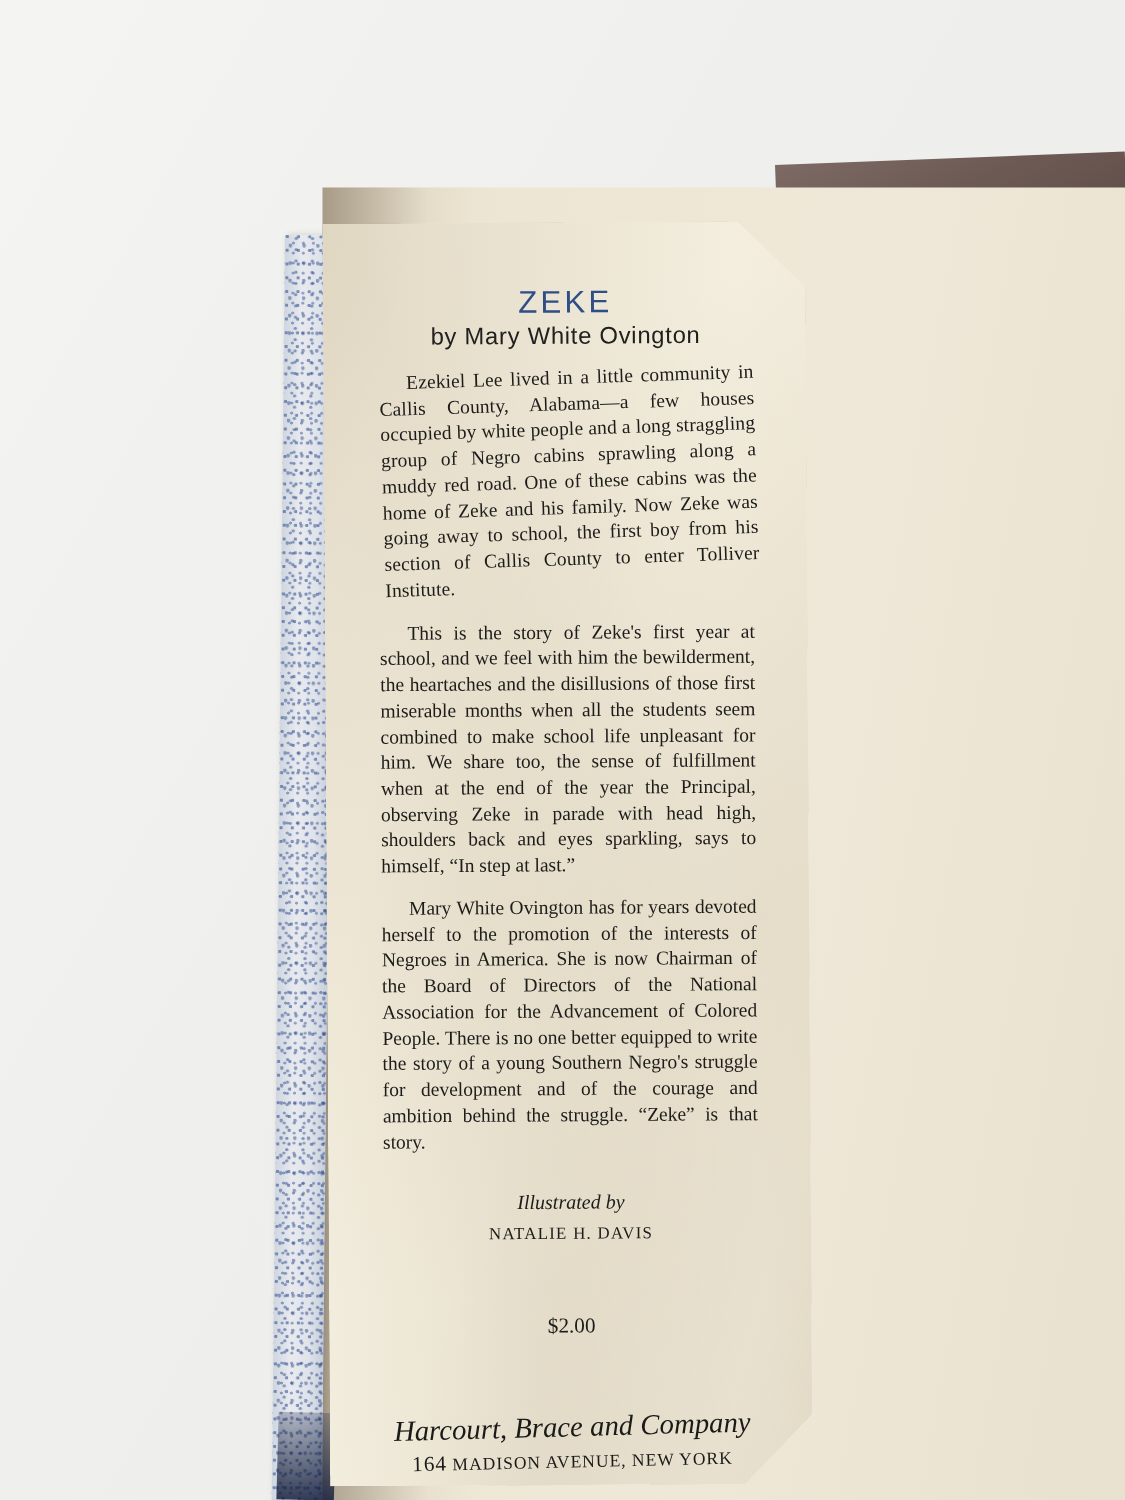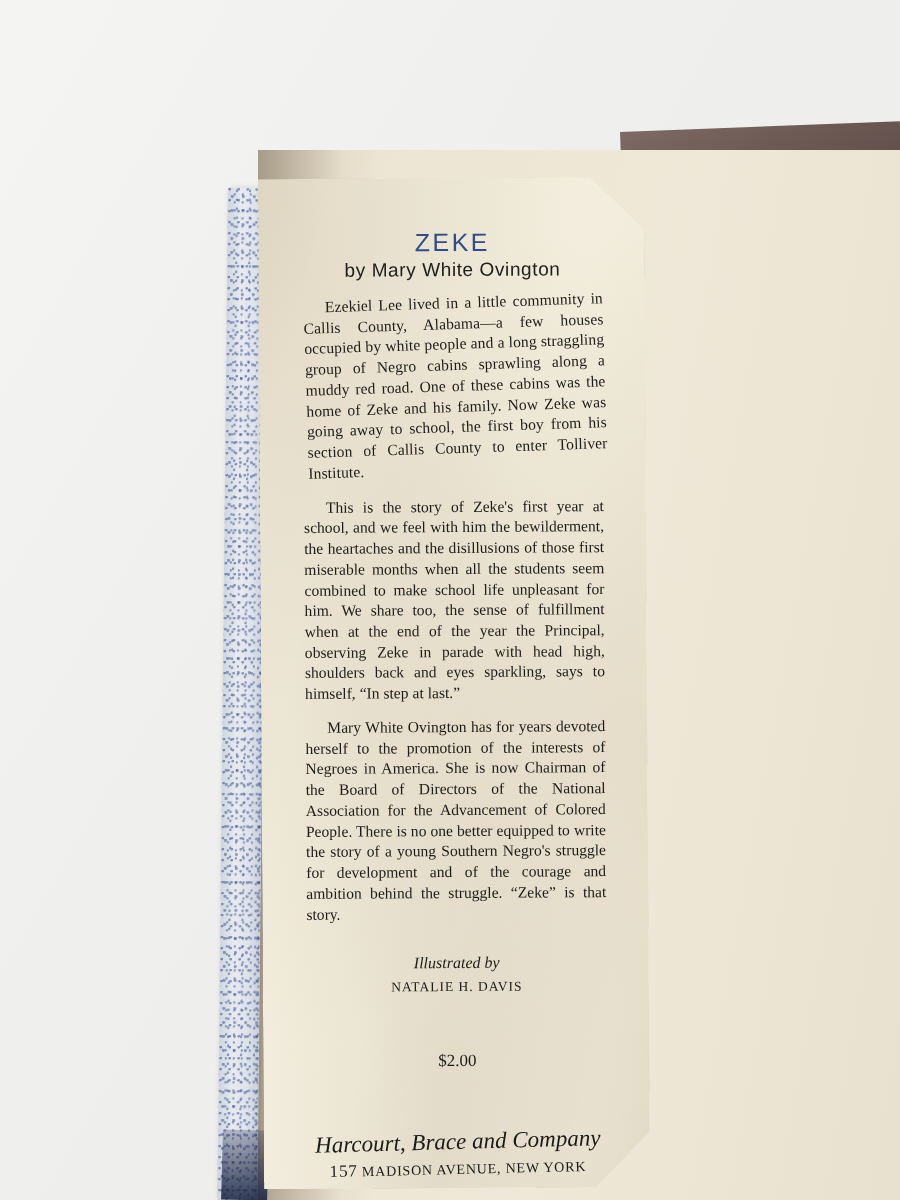--- a/index.html
+++ b/index.html
@@ -222,20 +222,20 @@
       <p class="para">This is the story of Zeke's first year at school, and we feel with him the bewilderment, the heartaches and the disillusions of those first miserable months when all the students seem combined to make school life unpleasant for him. We share too, the sense of fulfillment when at the end of the year the Principal, observing Zeke in parade with head high, shoulders back and eyes sparkling, says to himself, “In step at last.”</p>
       <p class="para">Mary White Ovington has for years devoted herself to the promotion of the interests of Negroes in America. She is now Chairman of the Board of Directors of the National Association for the Advancement of Colored People. There is no one better equipped to write the story of a young Southern Negro's struggle for development and of the courage and ambition behind the struggle. “Zeke” is that story.</p>
 
       <div class="illus">Illustrated by</div>
       <div class="artist">NATALIE H. DAVIS</div>
 
       <div class="price">$2.00</div>
 
       <div class="publisher">Harcourt, Brace and Company</div>
       <div class="address">
-        <span class="big">157</span>
+        <span class="big">164</span>
         <span>MADISON AVENUE, NEW YORK</span>
       </div>
 
     </div>
   </div>
 
 </div>
 
 </body></html>

